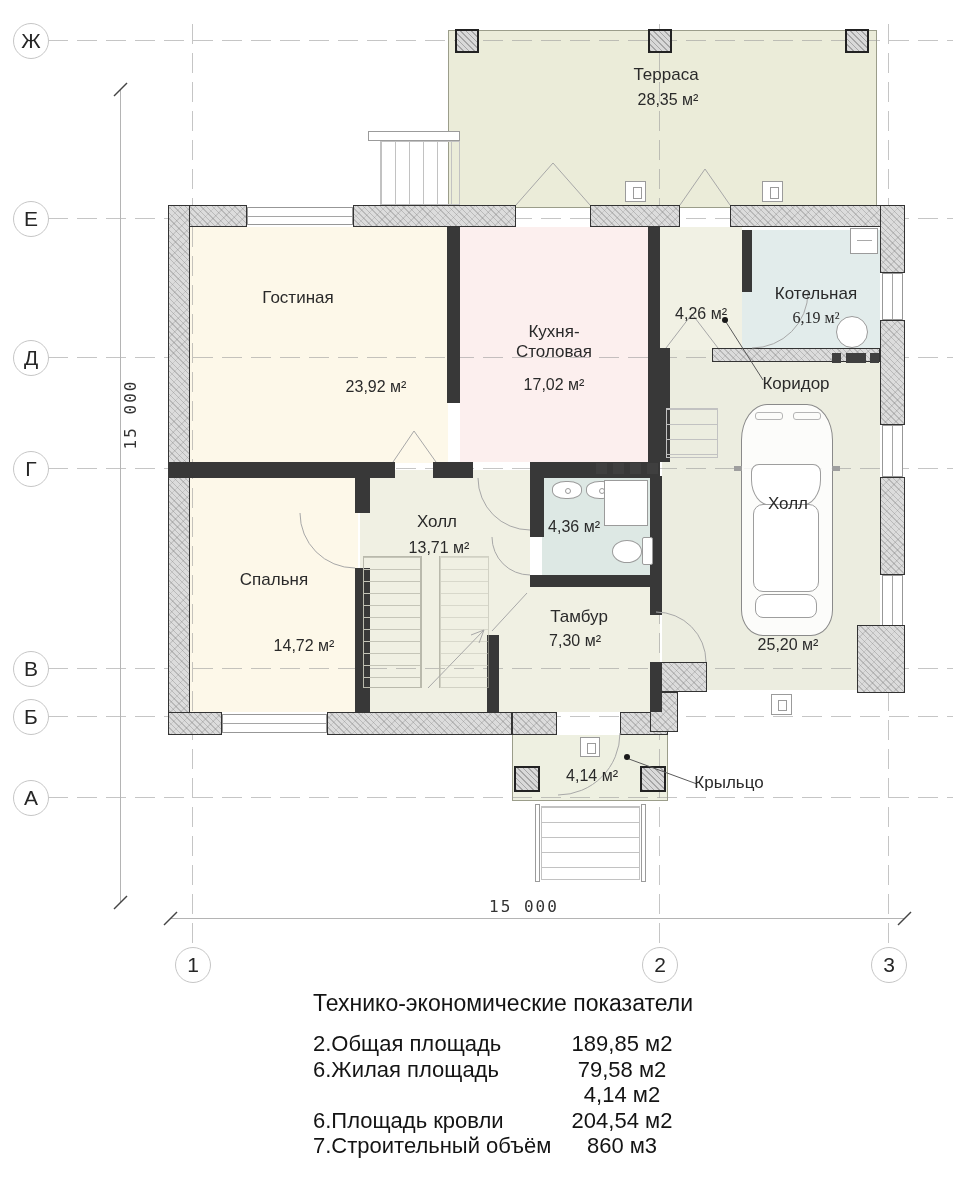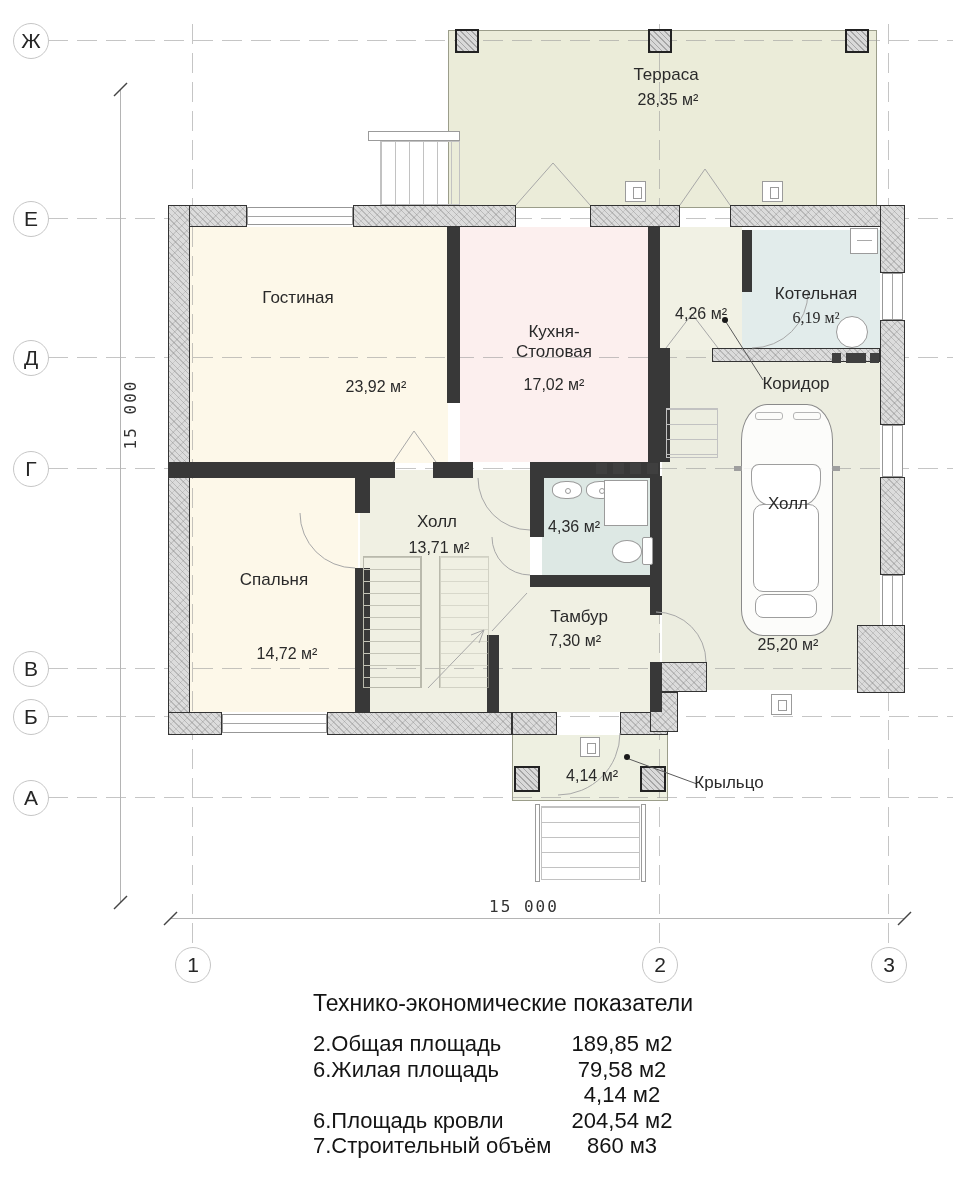--- a/index.html
+++ b/index.html
@@ -266,21 +266,21 @@
 
   <div class="abs rlabel" style="left:437px;top:512px;">Холл</div>
   <div class="abs ralabel" style="left:439px;top:539px;">13,71 м²</div>
 
   <div class="abs ralabel" style="left:574px;top:518px;">4,36 м²</div>
 
   <div class="abs rlabel" style="left:579px;top:607px;">Тамбур</div>
   <div class="abs ralabel" style="left:575px;top:632px;">7,30 м²</div>
 
   <div class="abs rlabel" style="left:274px;top:570px;">Спальня</div>
-  <div class="abs ralabel" style="left:287px;top:637px;margin-top:8px;">14,72 м²</div>
+  <div class="abs ralabel" style="left:304px;top:637px;">14,72 м²</div>
 
   <div class="abs ralabel" style="left:592px;top:767px;">4,14 м²</div>
   <div class="abs rlabel" style="left:729px;top:773px;">Крыльцо</div>
 
   <div class="tek">
     <div class="title">Технико-экономические показатели</div>
     <div class="row">
         <span>2.Общая площадь</span>
         <span class="val">189,85 м2</span>
       </div>

